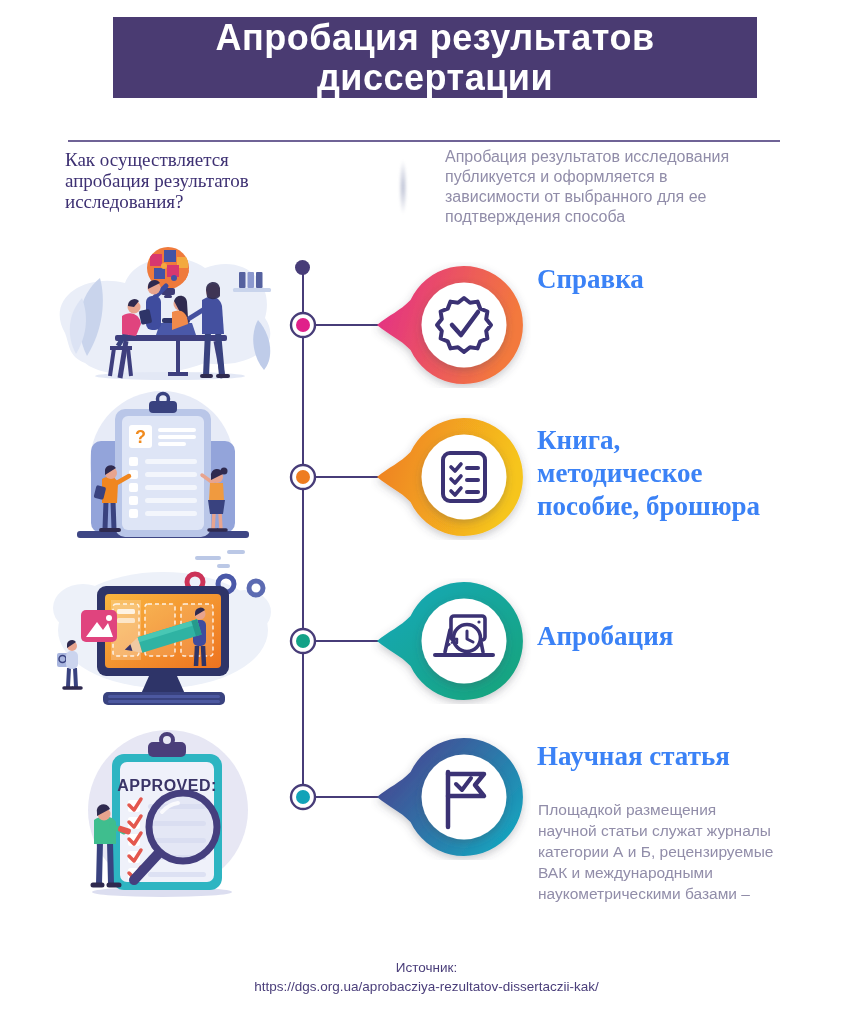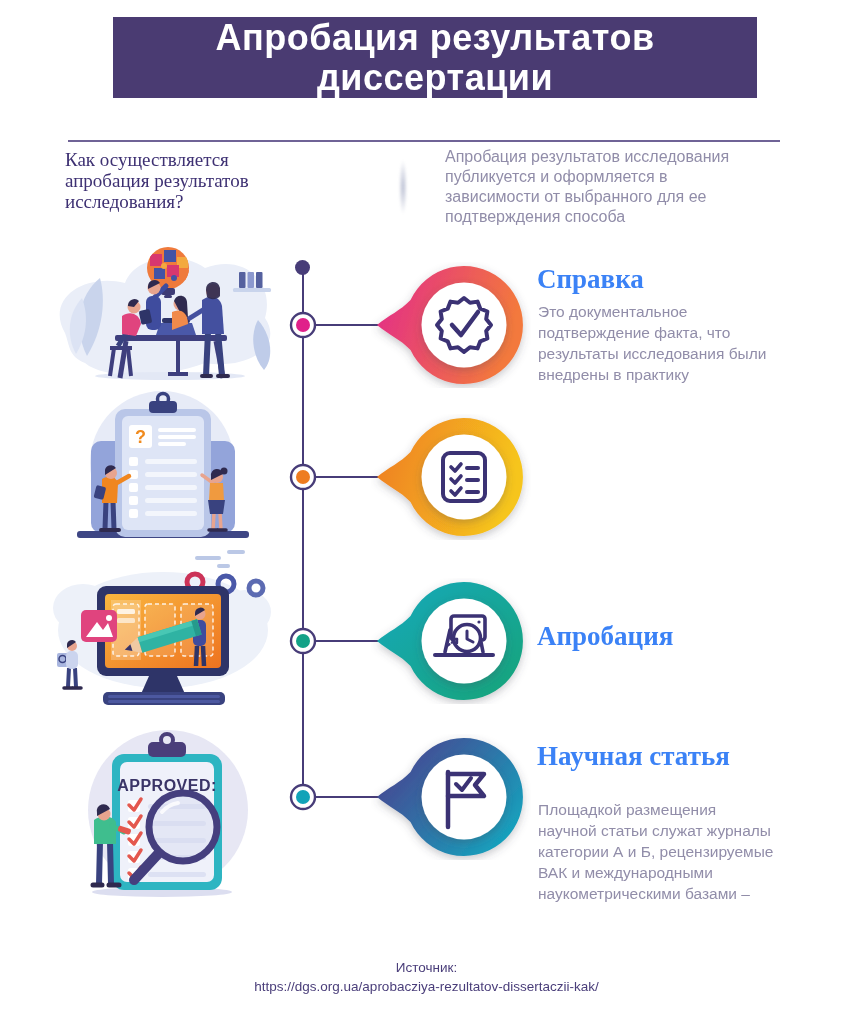--- a/index.html
+++ b/index.html
@@ -360,25 +360,24 @@
     <path d="M6,63 C18,53 29,49 39.5,38 A59,59 0 1 1 39.5,88 C29,77 18,73 6,63 Z" fill="url(#pg3)" filter="url(#pinshadow)"></path>
     <circle cx="93" cy="63" r="42.5" fill="#FFFFFF" filter="url(#pinshadow)"></circle>
     <g stroke="#3B3274" fill="none" stroke-linecap="round" stroke-linejoin="round">
       <line x1="77" y1="38" x2="77" y2="93" stroke-width="4.5"></line>
       <path stroke-width="4.5" d="M77,40 L113,40 L104,51 L113,62 L77,62"></path>
       <polyline stroke-width="4" points="85,50 91,56 100,44"></polyline>
     </g>
   </svg>
 
   <div class="item-title" style="top:263px">Справка</div>
-  <div class="item-desc" style="top:301px">Это документальное
-подтверждение факта, что
-результаты исследования были
-внедрены в практику</div>
-
+
+  <div class="item-title" style="top:424px">Книга,
+методическое
+пособие, брошюра</div>
 
   <div class="item-title" style="top:620px">Апробация</div>
 
   <div class="item-title" style="top:740px">Научная статья</div>
   <div class="item-desc" style="top:778px">
     <div>Площадкой размещения
 научной статьи служат журналы
 категории А и Б, рецензируемые
 ВАК и международными
 наукометрическими базами –</div>

